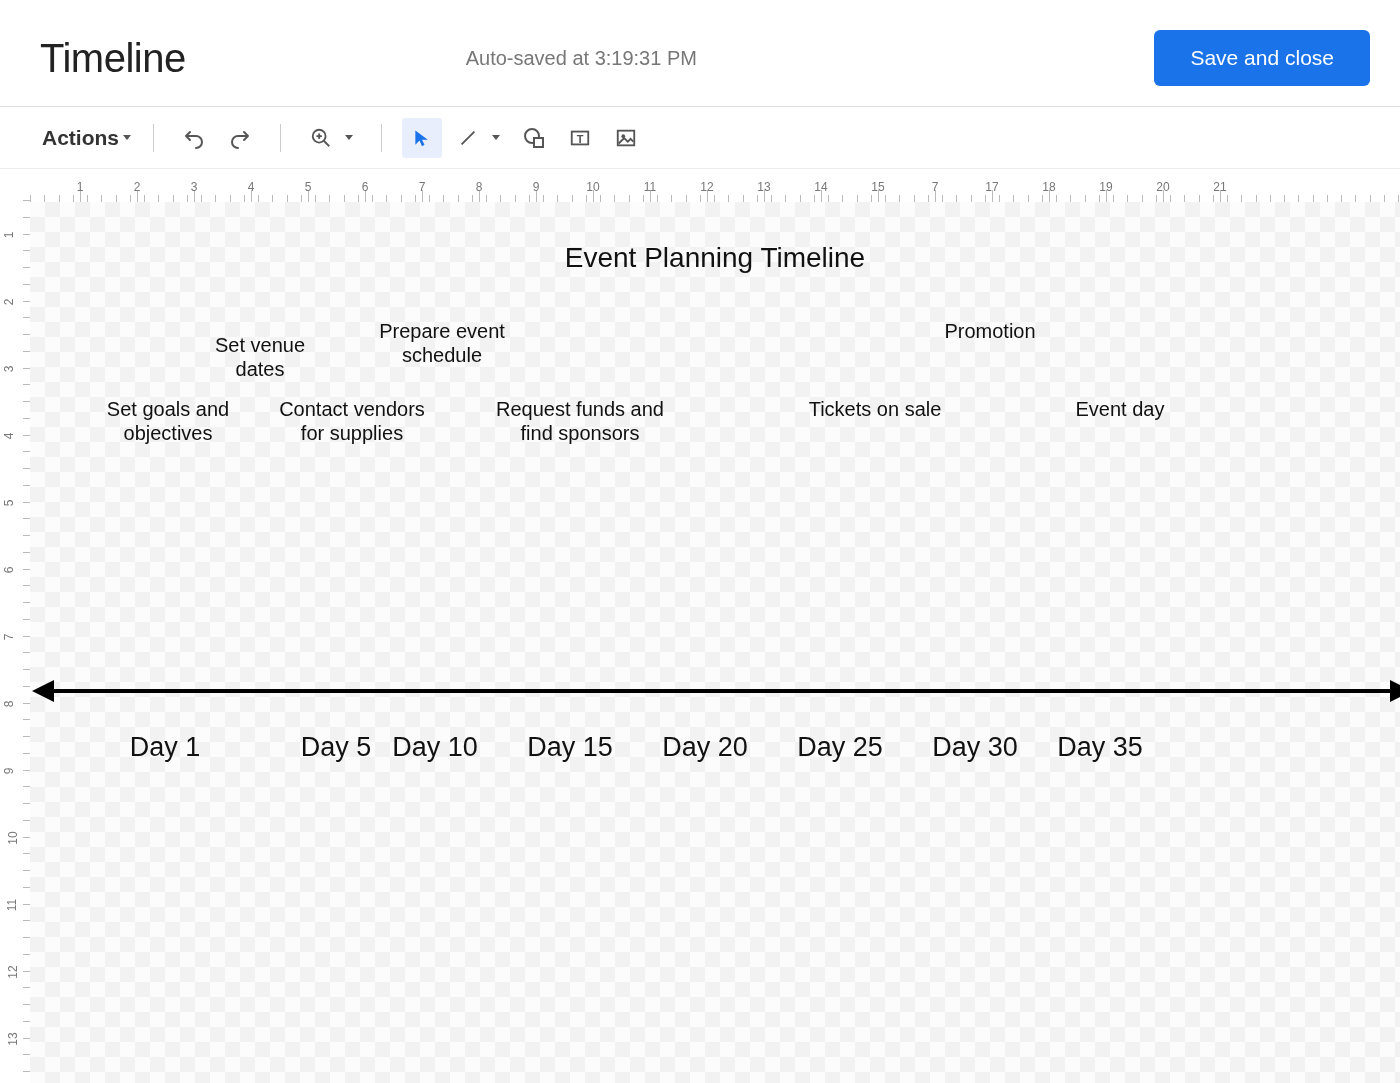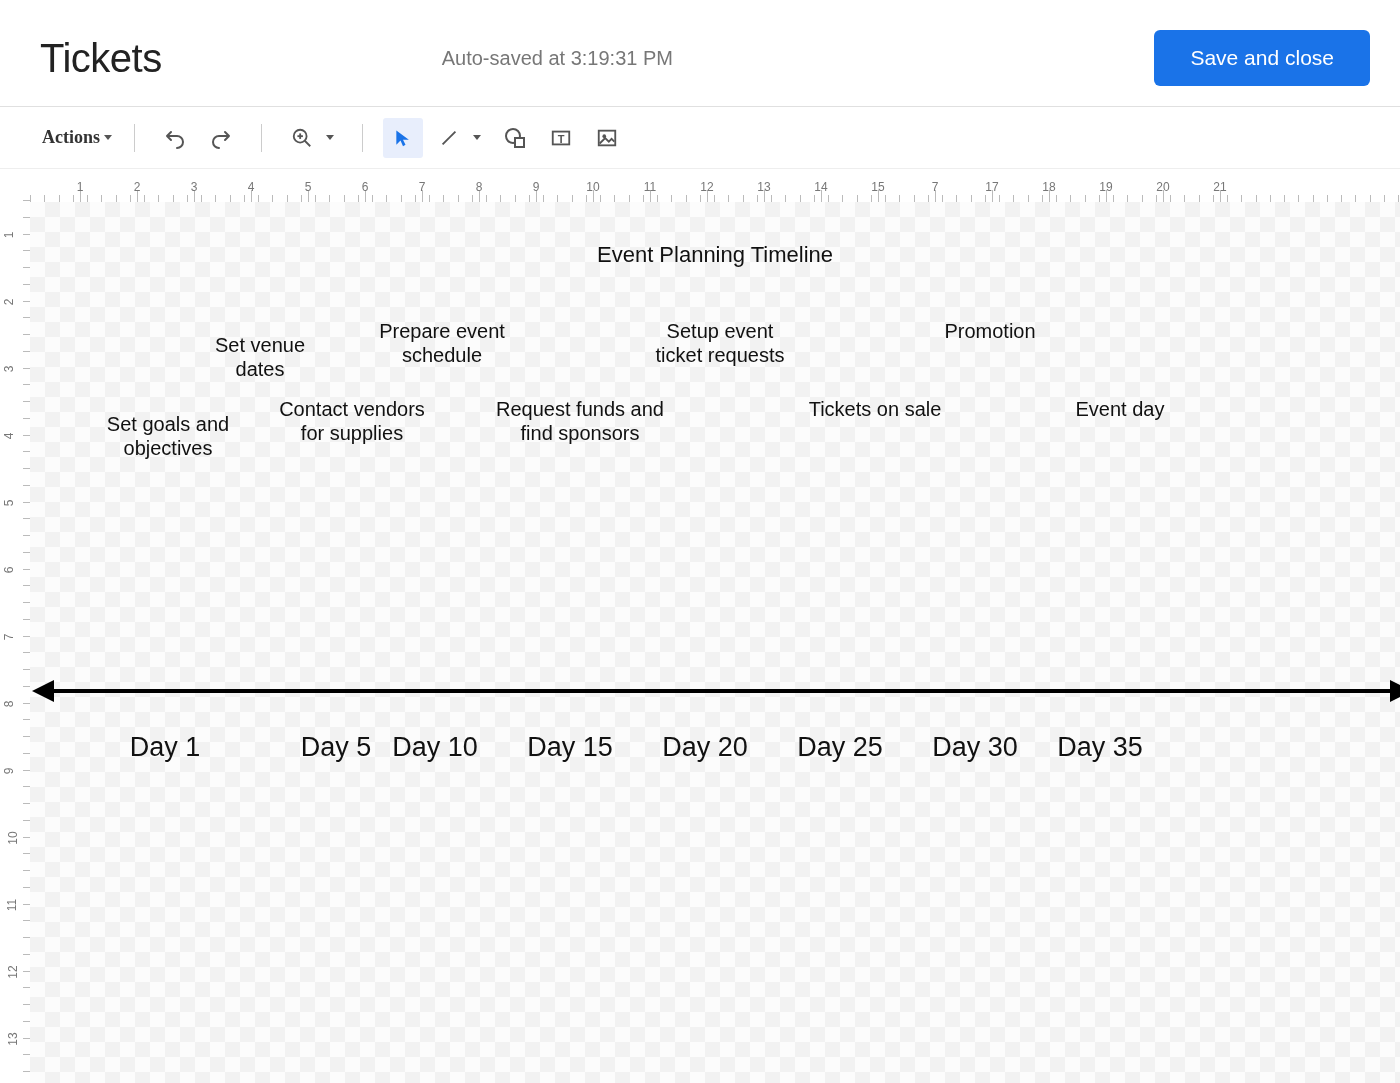--- a/index.html
+++ b/index.html
@@ -41,31 +41,30 @@
   }
   .toolbar {
     display: flex;
     align-items: center;
     padding: 10px 18px 10px 34px;
     gap: 4px;
     border-bottom: 1px solid #eee;
     height: 62px;
   }
   .actions-btn {
-    font-size: 18px;
+    font-size: 21px;
     font-weight: 700;
     color: #333;
     background: none;
     border: none;
     cursor: pointer;
     display: inline-flex;
     align-items: center;
     gap: 4px;
     padding: 6px 8px;
-    font-family: Liberation Serif, serif;
   }
   .tri-down {
     width: 0; height: 0;
     border-left: 4px solid transparent;
     border-right: 4px solid transparent;
     border-top: 5px solid #555;
     display: inline-block;
   }
   .sep {
     width: 1px;
@@ -124,21 +123,21 @@
       linear-gradient(45deg, transparent 75%, #f2f2f2 75%),
       linear-gradient(-45deg, transparent 75%, #f2f2f2 75%);
     background-size: 30px 30px;
     background-position: 0 0, 0 15px, 15px -15px, -15px 0px;
   }
   .drawing-title {
     position: absolute;
     top: 40px;
     left: 50%;
     transform: translateX(-50%);
-    font-size: 22px;
+    font-size: 28px;
     color: #111;
     font-weight: 400;
   }
   .label {
     position: absolute;
     font-size: 20px;
     color: #111;
     text-align: center;
     line-height: 1.2;
     transform: translateX(-50%);
@@ -164,21 +163,21 @@
     top: 530px;
     font-size: 27px;
     color: #111;
     transform: translateX(-50%);
   }
 </style>
 </head>
 <body>
 
 <div class="header">
-  <div class="title">Tickets</div>
+  <div class="title">Timeline</div>
   <div class="autosave">Auto-saved at 3:19:31 PM</div>
   <button class="save-btn">Save and close</button>
 </div>
 
 <div class="toolbar">
   <button class="actions-btn">
     <span>Actions</span>
     <span class="tri-down"></span>
   </button>
   <div class="sep"></div>
@@ -464,29 +463,25 @@
   <div class="drawing-title">Event Planning Timeline</div>
 
   <div class="label" style="top:131px; left:230px;">
     <span>Set venue</span><br>
     <span>dates</span>
   </div>
   <div class="label" style="top:117px; left:412px;">
     <span>Prepare event</span><br>
     <span>schedule</span>
   </div>
-  <div class="label" style="top:117px; left:690px;">
-    <span>Setup event</span><br>
-    <span>ticket requests</span>
-  </div>
   <div class="label" style="top:117px; left:960px;">
     <span>Promotion</span>
   </div>
 
-  <div class="label" style="top:195px; left:138px;margin-top:15px;">
+  <div class="label" style="top:195px; left:138px;">
     <span>Set goals and</span><br>
     <span>objectives</span>
   </div>
   <div class="label" style="top:195px; left:322px;">
     <span>Contact vendors</span><br>
     <span>for supplies</span>
   </div>
   <div class="label" style="top:195px; left:550px;">
     <span>Request funds and</span><br>
     <span>find sponsors</span>

